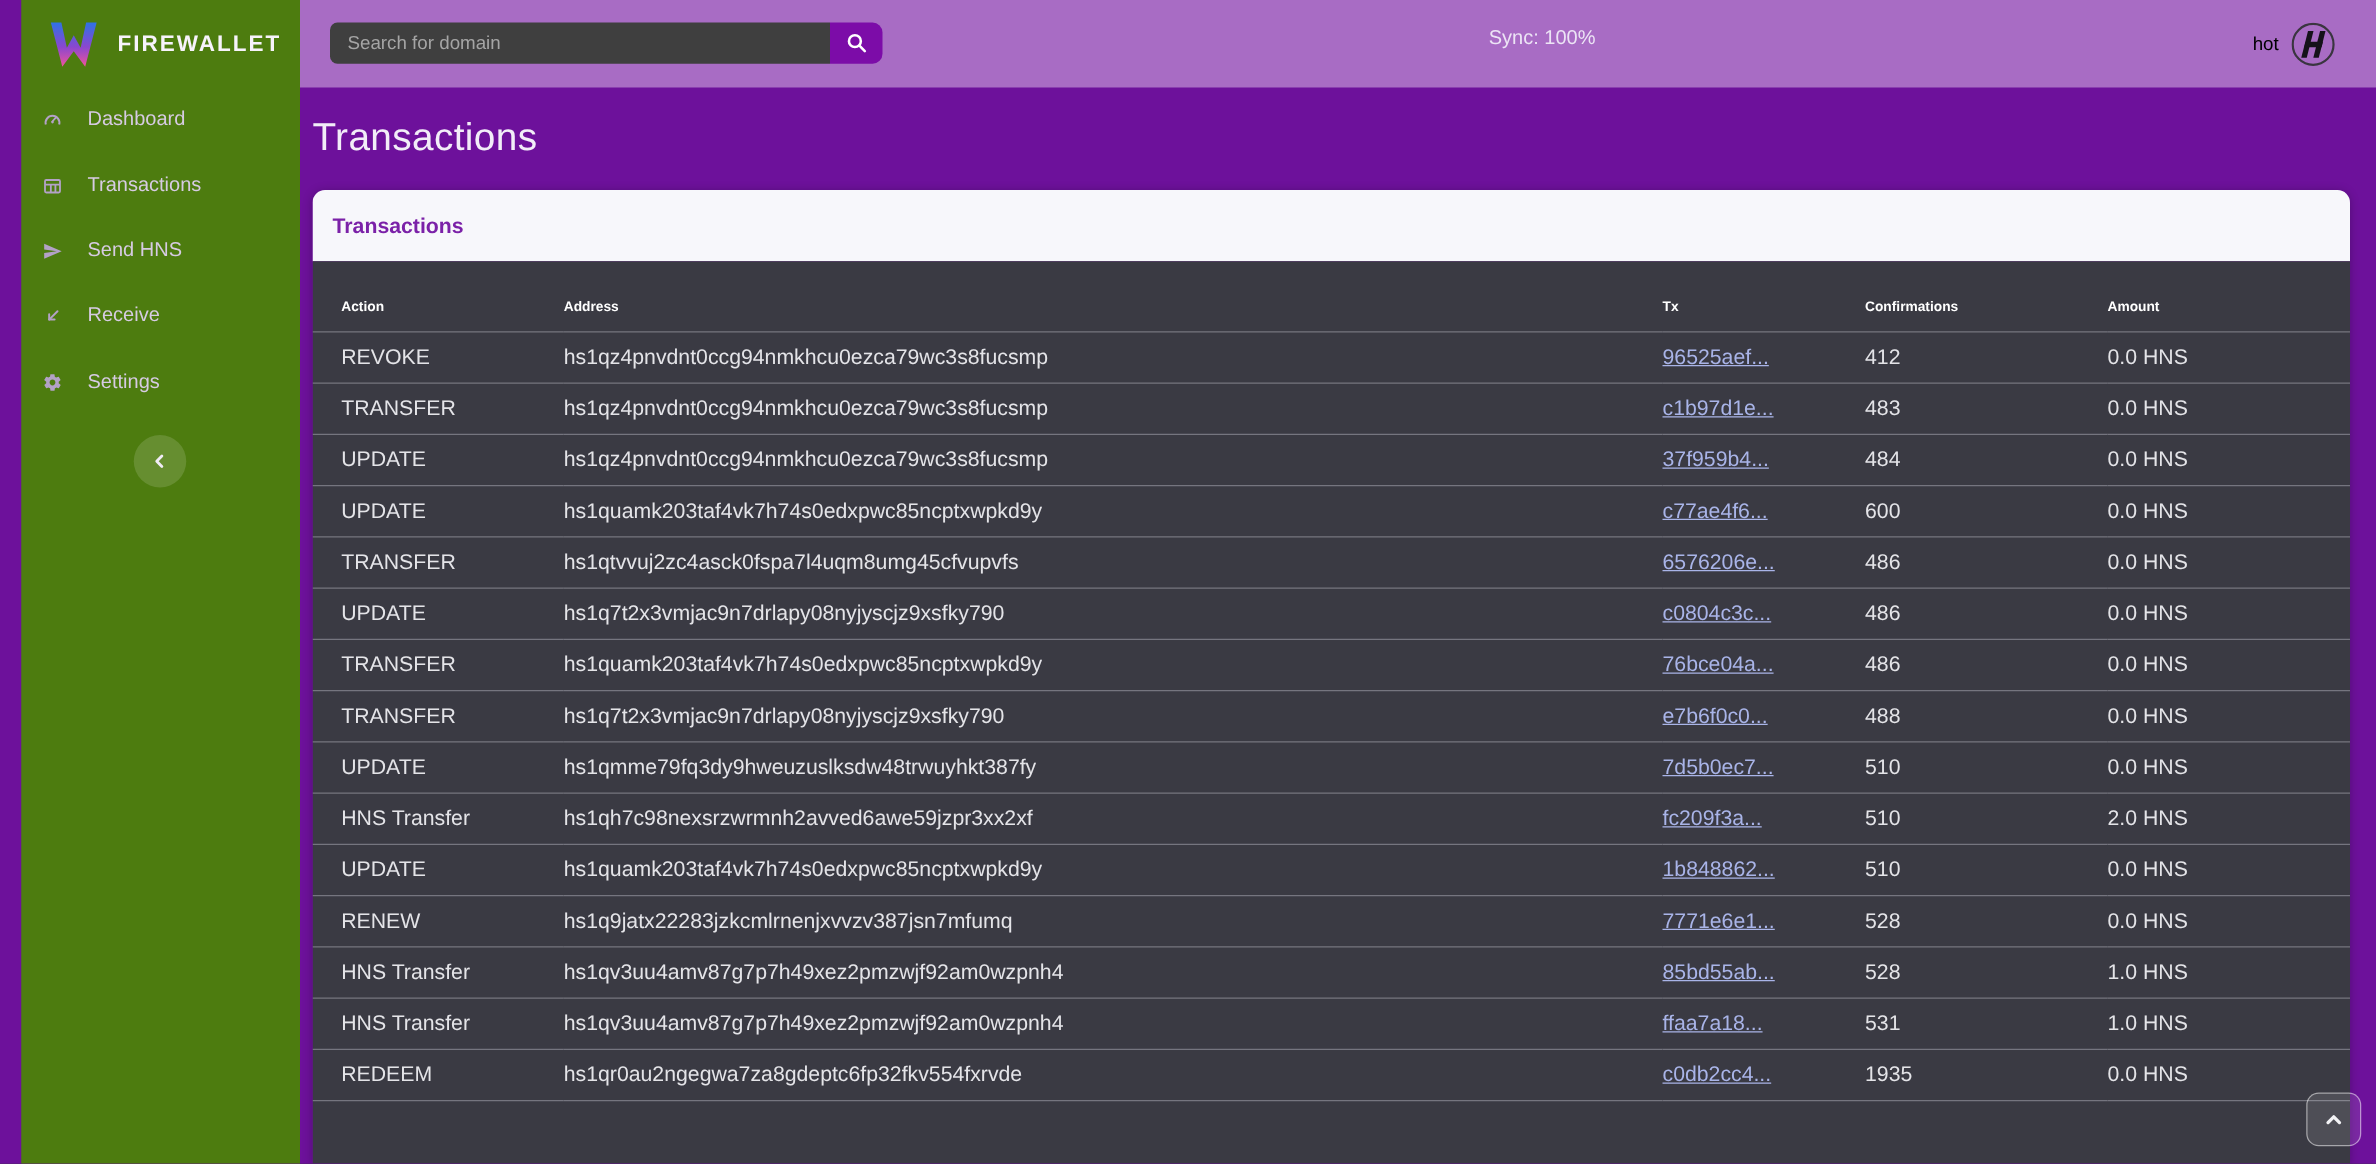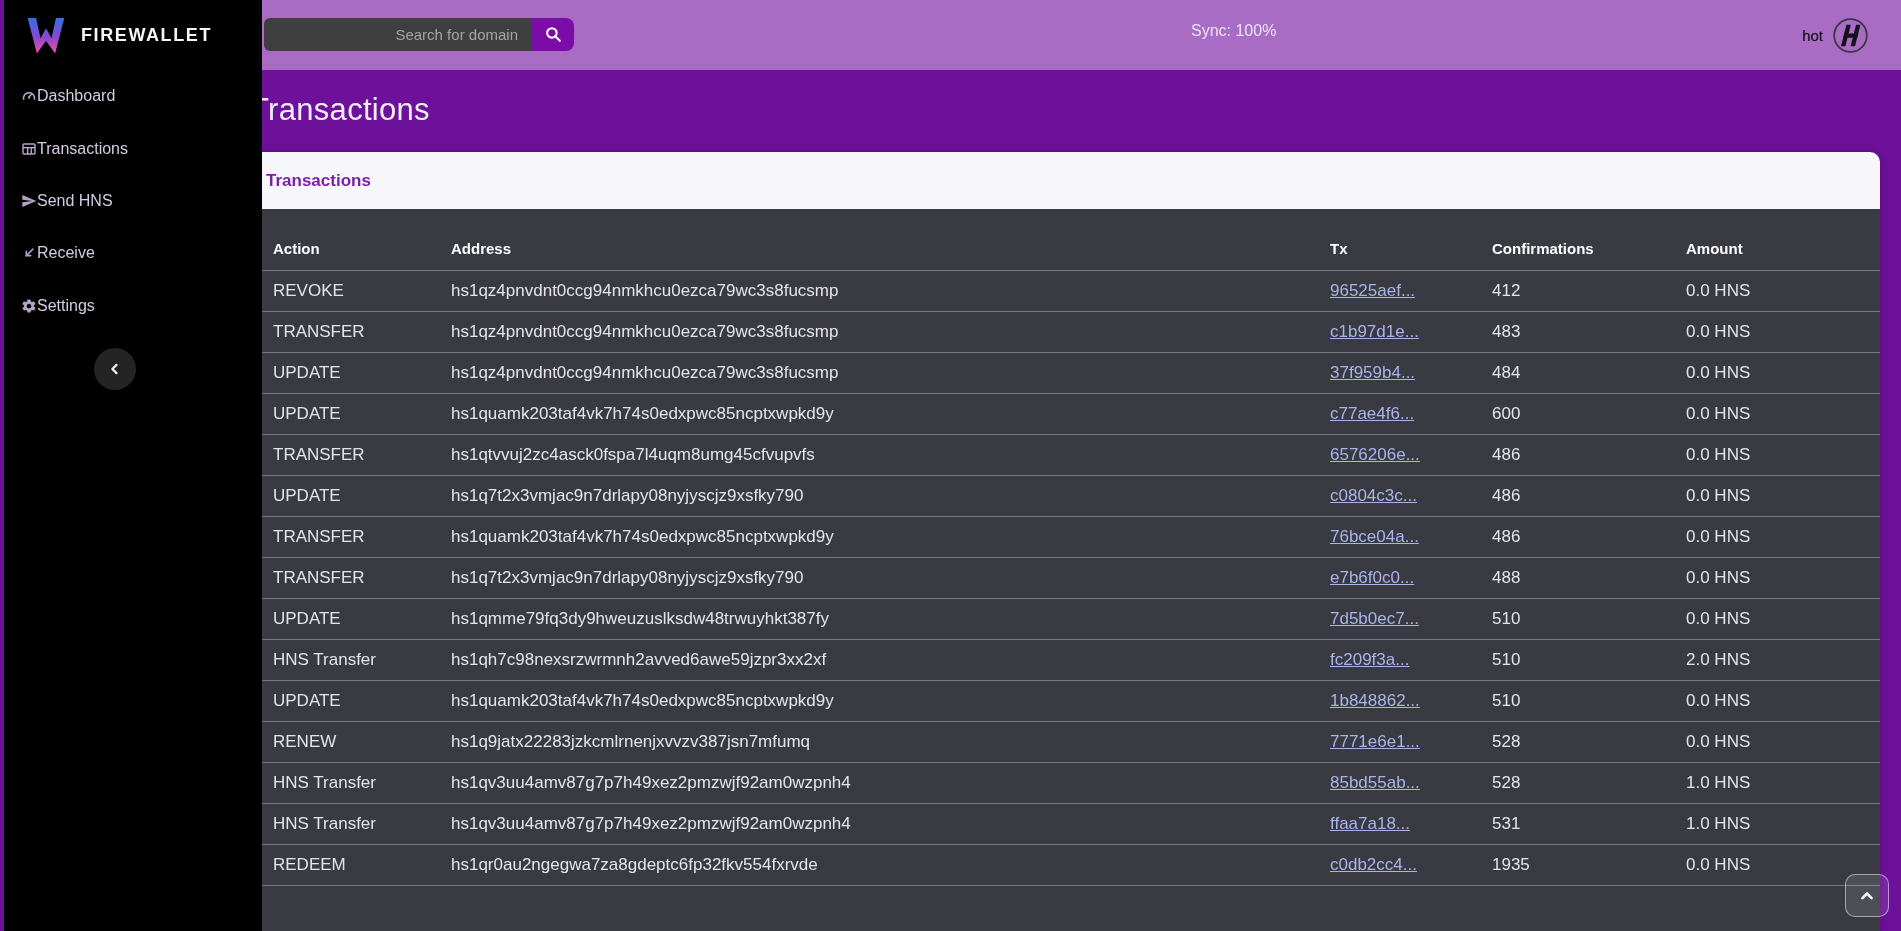--- a/index.html
+++ b/index.html
@@ -2,36 +2,36 @@
 <html><head>
 <meta charset="utf-8">
 <style>
   html,body{margin:0;padding:0;}
   body{
     width:1901px;height:931px;overflow:hidden;position:relative;
     background:#6d119b;font-family:"Liberation Sans",sans-serif;
     -webkit-font-smoothing:antialiased;
   }
   
-  .sidebar{position:absolute;left:4px;top:0;width:258px;height:931px;background:#000000;z-index:5;}
+  .sidebar{position:absolute;left:17px;top:0;width:223px;height:931px;background:#4d7c0f;z-index:5;}
   .brand-row{height:70px;display:flex;align-items:center;padding-left:20px;gap:13px;}
   .brand-text{color:#f7f3fb;font-weight:bold;font-size:18px;letter-spacing:1.6px;}
   .nav{position:absolute;top:70px;left:0;right:0;list-style:none;margin:0;padding:0;}
-  .nav-item{height:52.4px;display:flex;align-items:center;padding-left:17px;gap:0;
+  .nav-item{height:52.4px;display:flex;align-items:center;padding-left:17px;gap:20px;
     color:#d6cbe2;font-size:16px;cursor:pointer;}
   .nav-item .icn{width:16px;height:16px;color:#b3a2c6;display:flex;align-items:center;justify-content:center;}
   .collapse-btn{position:absolute;left:90px;top:348px;width:42px;height:42px;border-radius:50%;
     background:rgba(255,255,255,0.14);display:flex;align-items:center;justify-content:center;
     border:none;cursor:pointer;padding:0;}
   
   .topbar{position:absolute;left:223px;top:0;width:1678px;height:70px;background:#a86cc4;}
   .search-group{position:absolute;left:41px;top:18px;height:33px;display:flex;}
-  .search-input{width:268px;height:33px;background:#3f3f3f;border:none;outline:none;
+  .search-input{width:400px;height:33px;background:#3f3f3f;border:none;outline:none;
     border-radius:6px 0 0 6px;color:#dddddd;padding:0 14px;font-size:15px;
-    font-family:"Liberation Sans",sans-serif;box-sizing:border-box;text-align:right;}
+    font-family:"Liberation Sans",sans-serif;box-sizing:border-box;}
   .search-input::placeholder{color:#a5a5a5;}
   .search-btn{width:42px;height:33px;background:#7c0ca8;border:none;cursor:pointer;
     border-radius:0 8px 8px 0;display:flex;align-items:center;justify-content:center;padding:0;}
   .sync-text{position:absolute;left:968px;top:0;height:62px;display:flex;align-items:center;
     color:#ece4f5;font-size:16px;}
   .wallet-group{position:absolute;right:33px;top:0;height:70px;display:flex;align-items:center;gap:10px;}
   .wallet-label{color:#000000;font-size:15px;}
   .wallet-logo{width:35px;height:35px;border-radius:50%;display:flex;align-items:center;
     justify-content:center;cursor:pointer;}
   
@@ -39,21 +39,21 @@
   .page-title{margin:0;position:absolute;left:27px;top:22px;color:#f2edf8;
     font-size:31px;font-weight:500;letter-spacing:0.3px;}
   .card{position:absolute;left:27px;top:82px;width:1630px;height:779px;
     border-radius:10px 10px 0 0;overflow:hidden;display:flex;flex-direction:column;
     box-shadow:0 1px 8px rgba(0,0,0,0.25);}
   .card-header{height:57px;min-height:57px;background:#f7f7fb;display:flex;align-items:center;
     padding-left:16px;}
   .card-title{color:#7b21a8;font-weight:bold;font-size:17px;}
   .table-wrap{background:#3a3a43;flex:1;}
   table{width:100%;border-collapse:collapse;color:#e4e4e8;font-size:17px;table-layout:fixed;}
-  th{text-align:left;color:#ffffff;font-weight:bold;font-size:15px;
+  th{text-align:left;color:#ffffff;font-weight:bold;font-size:11px;
     padding:31px 0 13px 0;border-bottom:1px solid #75757f;}
   td{height:40px;padding:0;border-bottom:1px solid #75757f;vertical-align:middle;}
   th:first-child,td:first-child{padding-left:23px;}
   .tx-link{color:#a9b4e8;text-decoration:underline;cursor:pointer;}
   
   .scroll-top{position:absolute;left:1845px;top:874px;width:44px;height:43px;z-index:10;
     border-radius:10px;background:rgba(255,255,255,0.10);border:1px solid rgba(255,255,255,0.5);
     display:flex;align-items:center;justify-content:center;cursor:pointer;padding:0;}
 </style>
 </head>

